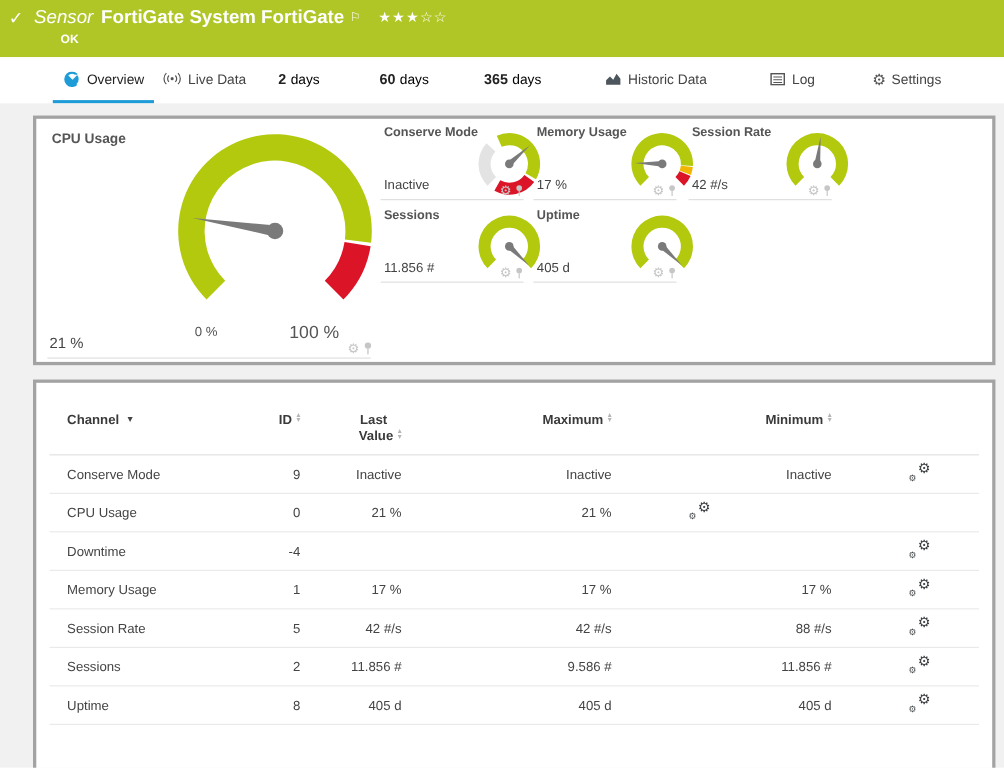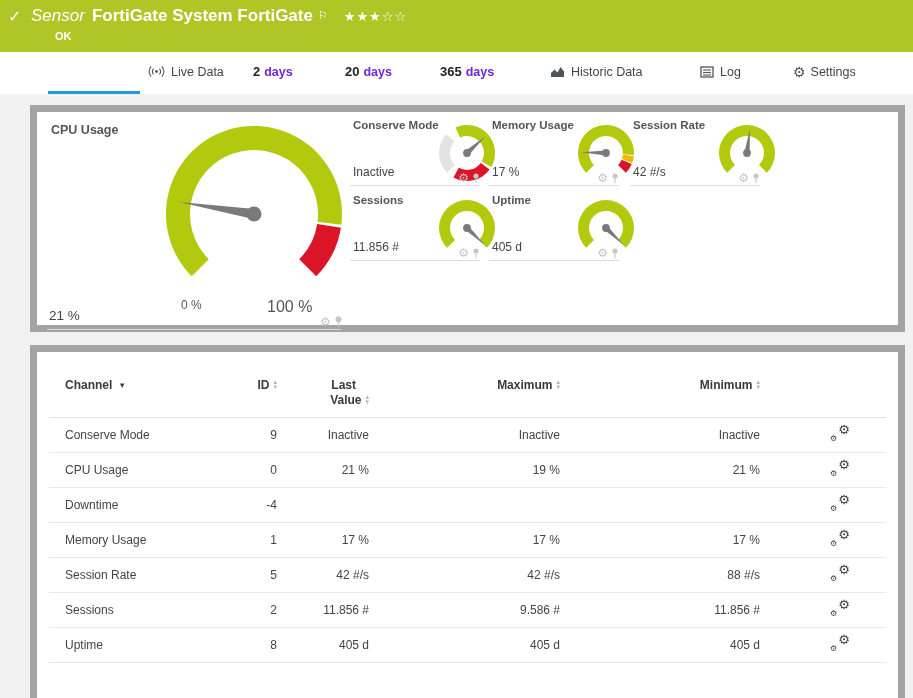--- a/index.html
+++ b/index.html
@@ -17,26 +17,26 @@
   .title{font-weight:bold;font-size:17px;}
   .flag{font-size:11px;margin-left:5px;margin-top:-1px;}
   .stars{font-size:13px;margin-left:16px;margin-top:0;letter-spacing:1px;}
   .status{position:absolute;left:55px;top:30px;font-size:11px;font-weight:bold;}
   
   .tabbar{position:absolute;left:0;top:52px;width:913px;height:42px;background:#fff;}
   .tab{position:absolute;top:0;height:39px;display:flex;align-items:center;font-size:12.5px;color:#444;cursor:pointer;}
   .tab .ticon{margin-right:6px;}
   .tab.active{color:#222;}
   .tab b{color:#222;font-size:13px;margin-right:4px;}
-  .tab .days{color:#6d28d9;font-weight:bold;}
+  .tab .days{color:#000000;}
   .gearchar{font-size:14px;color:#555;margin-right:5px;line-height:1;}
   .underline{position:absolute;left:48px;bottom:0;width:92px;height:3px;background:#1e9cd7;}
   
   .bg{position:absolute;left:0;top:94px;width:913px;height:604px;background:#f1f1f1;}
-  .panel{position:absolute;background:#fff;border:7px solid #a3a3a3;box-sizing:border-box;}
+  .panel{position:absolute;background:#fff;border:3px solid #a3a3a3;box-sizing:border-box;}
   .panel-gauges{left:30px;top:105px;width:875px;height:227px;}
   .panel-table{left:30px;top:345px;width:875px;height:428px;}
   
   .cpu-title{position:absolute;left:14px;top:11px;font-size:12.5px;font-weight:bold;color:#555;}
   .cpu-gauge{position:absolute;left:128px;top:13px;width:178px;height:178px;}
   .cpu-scale-min{position:absolute;left:144px;top:186px;font-size:12px;color:#555;}
   .cpu-scale-max{position:absolute;left:230px;top:186px;font-size:16px;color:#555;}
   .cpu-value{position:absolute;left:12px;top:196px;font-size:13.5px;color:#444;}
   .cpu-icons{position:absolute;left:283px;top:200px;}
   .cpu-line{position:absolute;left:10px;top:217px;width:294px;height:1px;background:#ddd;}
@@ -73,36 +73,44 @@
   <div class="titleline">
     <span class="kind">Sensor</span>
     <span class="title">FortiGate System FortiGate</span>
     <span class="flag">⚐</span>
     <span class="stars">★★★☆☆</span>
   </div>
   <div class="status">OK</div>
 </div>
 
 <div class="tabbar">
+  <div class="tab active" style="left:58px">
+    <svg class="ticon" width="15" height="14" viewBox="0 0 15 14">
+      <path d="M7.5 1 A6 6 0 1 0 13.5 7 L7.5 7 Z" fill="#1e9cd7" transform="rotate(-45 7.5 7)"></path>
+      <circle cx="7.5" cy="7" r="6" fill="none" stroke="#1e9cd7" stroke-width="2.2" stroke-dasharray="28 10" stroke-dashoffset="-5"></circle>
+      <line x1="7.5" y1="7" x2="11.5" y2="3" stroke="#fff" stroke-width="1.4"></line>
+    </svg>
+    <span>Overview</span>
+  </div>
   <div class="tab" style="left:148px">
     <svg class="ticon" width="17" height="13" viewBox="0 0 17 13">
       <circle cx="8.5" cy="6.5" r="1.4" fill="#555"></circle>
       <path d="M5.6 3.6 A4.1 4.1 0 0 0 5.6 9.4" fill="none" stroke="#555" stroke-width="1.1"></path>
       <path d="M3.2 1.5 A7 7 0 0 0 3.2 11.5" fill="none" stroke="#555" stroke-width="1.1"></path>
       <path d="M11.4 3.6 A4.1 4.1 0 0 1 11.4 9.4" fill="none" stroke="#555" stroke-width="1.1"></path>
       <path d="M13.8 1.5 A7 7 0 0 1 13.8 11.5" fill="none" stroke="#555" stroke-width="1.1"></path>
     </svg>
     <span>Live Data</span>
   </div>
   <div class="tab" style="left:253px">
     <b>2</b>
     <span class="days">days</span>
   </div>
   <div class="tab" style="left:345px">
-    <b>20</b>
+    <b>60</b>
     <span class="days">days</span>
   </div>
   <div class="tab" style="left:440px">
     <b>365</b>
     <span class="days">days</span>
   </div>
   <div class="tab" style="left:550px">
     <svg class="ticon" width="15" height="13" viewBox="0 0 15 13">
       <path d="M1 12 L1 8 L4.5 4.5 L7.5 7.5 L10.5 2 L14 6.5 L14 12 Z" fill="#4d565c"></path>
     </svg>
@@ -273,21 +281,20 @@
         <div class="cell">9</div>
         <div class="cell">Inactive</div>
         <div class="cell">Inactive</div>
         <div class="cell">Inactive</div>
         <div class="cell left"><span class="chgear"><span class="g1">⚙</span><span class="g2">⚙</span></span></div>
       </div>
       <div class="trow">
         <div class="cell left">CPU Usage</div>
         <div class="cell">0</div>
         <div class="cell">21 %</div>
-        <div class="cell">19 %</div>
         <div class="cell">21 %</div>
         <div class="cell left"><span class="chgear"><span class="g1">⚙</span><span class="g2">⚙</span></span></div>
       </div>
       <div class="trow">
         <div class="cell left">Downtime</div>
         <div class="cell">-4</div>
         <div class="cell"></div>
         <div class="cell"></div>
         <div class="cell"></div>
         <div class="cell left"><span class="chgear"><span class="g1">⚙</span><span class="g2">⚙</span></span></div>

